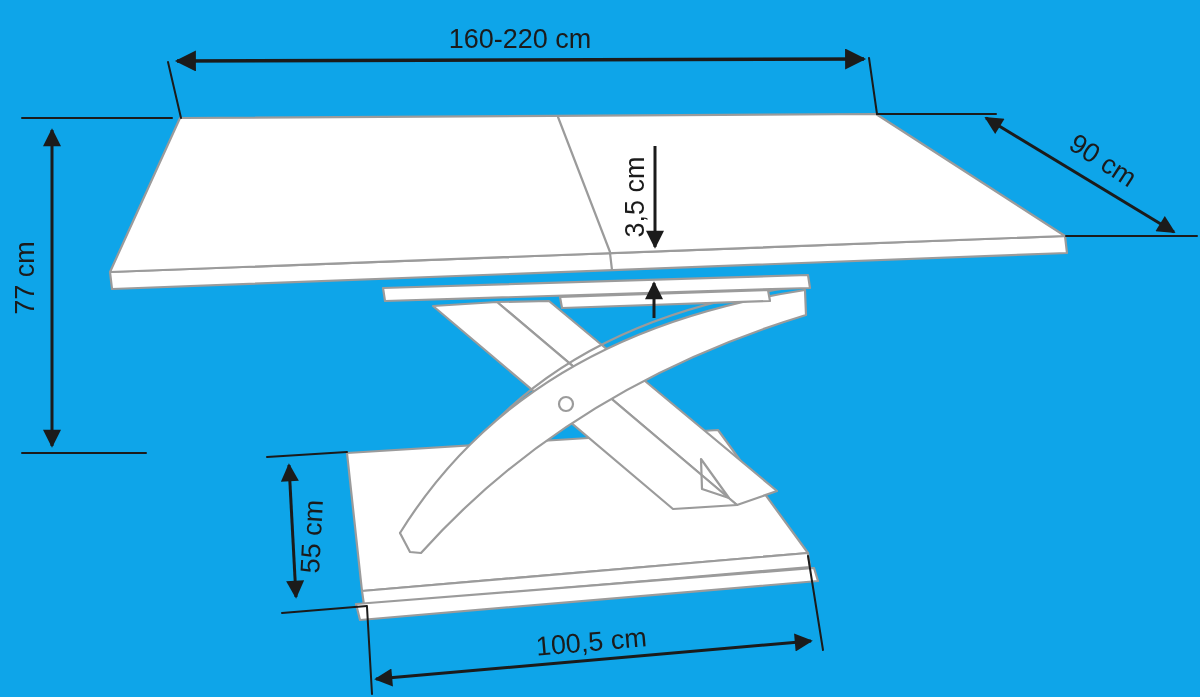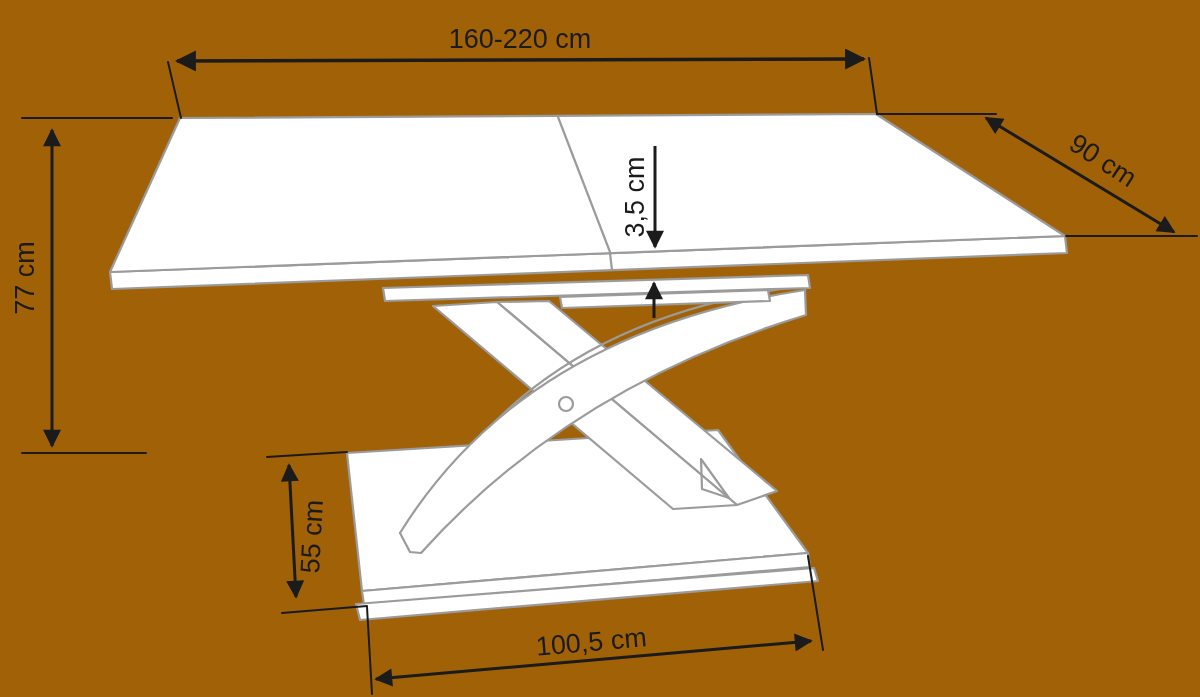--- a/index.html
+++ b/index.html
@@ -4,21 +4,21 @@
 <style>
   html, body {
     margin: 0;
     padding: 0;
     background: #ffffff;
   }
   .stage {
     position: relative;
     width: 1200px;
     height: 697px;
-    background: #a16207;
+    background: #0ea5e9;
     overflow: hidden;
     font-family: "Liberation Sans", sans-serif;
   }
   svg { position: absolute; left: 0; top: 0; }
 
   .face {
     fill: #ffffff;
     stroke: #9b9b9b;
     stroke-width: 2.2;
     stroke-linejoin: round;

